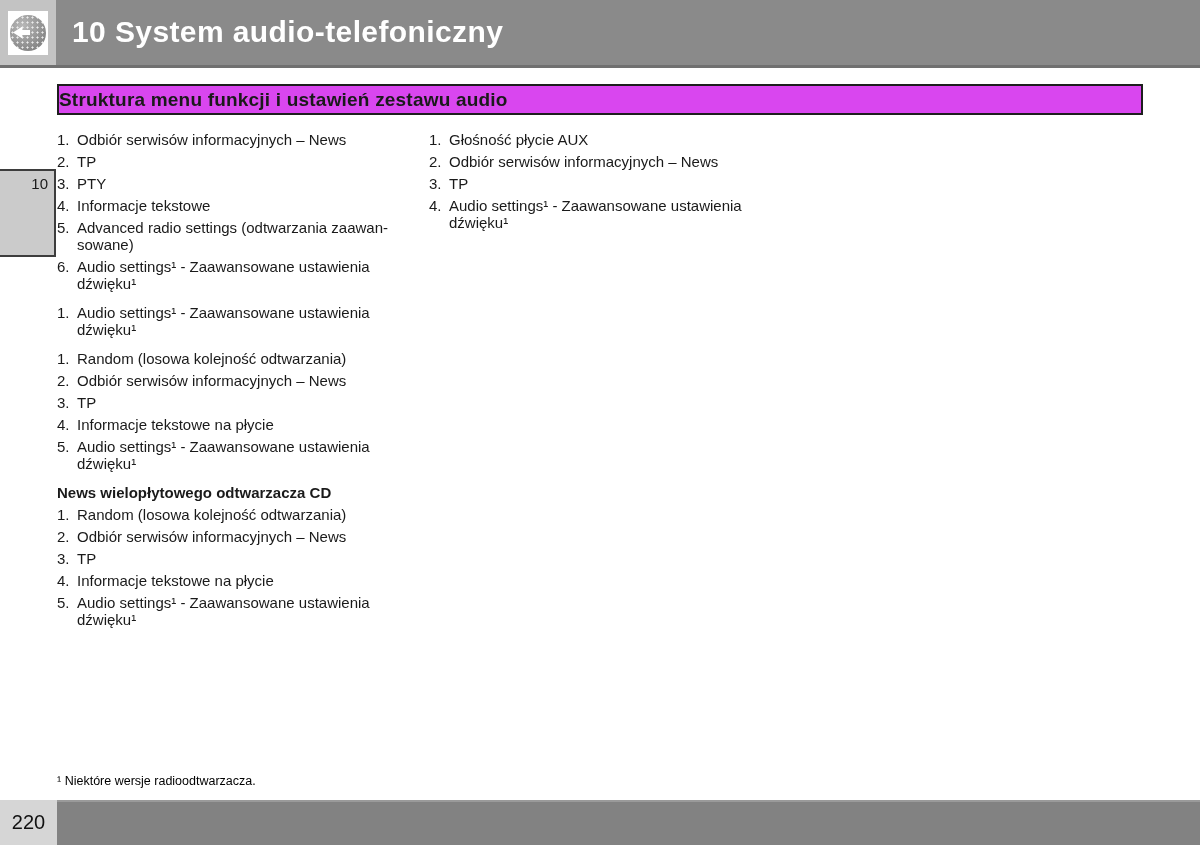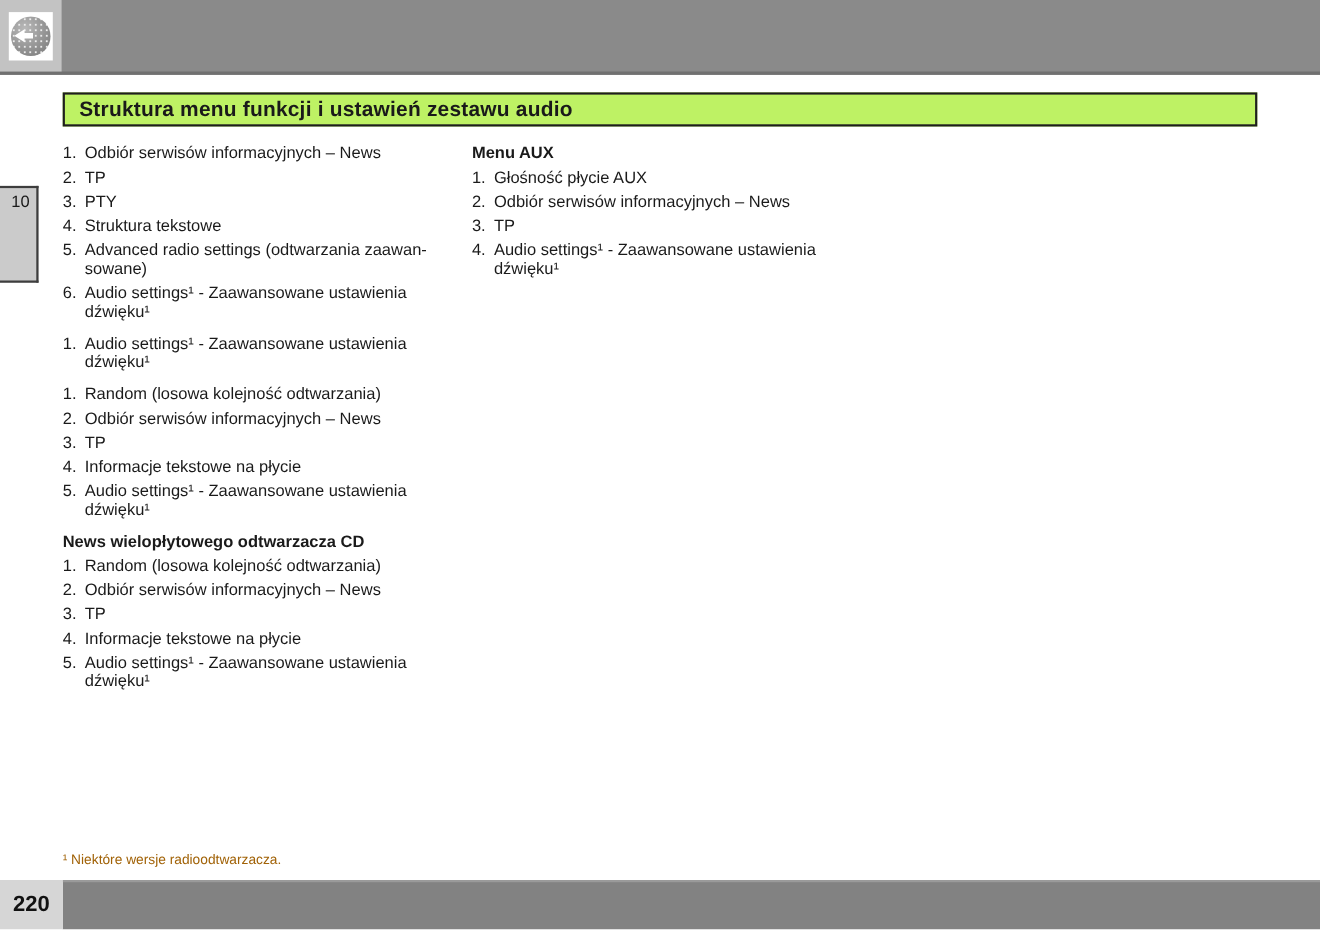--- a/index.html
+++ b/index.html
@@ -40,28 +40,28 @@
   }
   .chapter-title {
     position:absolute; left:72px; top:50%; transform:translateY(-54%);
     font-size:30px; font-weight:bold; color:#fff; letter-spacing:0.4px;
     white-space:nowrap;
   }
 
   
   .section-title-box {
     position:absolute; left:57px; top:84px; width:1086px; height:31px;
-    border:2px solid #1e1e1e; background:#bef264;
-    display:flex; align-items:center; padding-left:13px;
+    border:2px solid #1e1e1e; background:#d946ef;
+    display:flex; align-items:center; 
   }
   .section-title-box h2 { font-size:19px; font-weight:bold; letter-spacing:0.2px; white-space:nowrap; }
 
   
   .side-tab {
-    position:absolute; left:0; top:169px; width:35px; height:88px;
+    position:absolute; left:0; top:169px; width:56px; height:88px;
     background:var(--side-tab,#cbcbcb);
     border:2px solid #3d3d3d; border-left:none;
   }
   .side-tab span { position:absolute; top:4px; right:6px; font-size:15px; }
 
   
   .content { position:absolute; left:57px; top:131px; width:1086px; }
   .col { position:absolute; top:0; width:375px; }
   .col-left  { left:0; }
   .col-right { left:372px; }
@@ -69,66 +69,67 @@
   .menu-section + .menu-section { margin-top:12px; }
   .menu-heading { font-size:15px; font-weight:bold; line-height:17px; margin-bottom:5px; white-space:nowrap; }
   .menu-list { list-style:none; }
   .menu-list li {
     position:relative; padding-left:20px;
     font-size:15px; line-height:17px; margin-bottom:5px;
   }
   .menu-list li .num { position:absolute; left:0; top:0; }
 
   
-  .footnote { position:absolute; left:57px; top:774px; font-size:12.5px; color:#a16207; }
+  .footnote { position:absolute; left:57px; top:774px; font-size:12.5px; color:#000000; }
 
   
   .page-footer { position:absolute; left:0; bottom:0; width:1200px; height:45px; }
   .footer-bar {
     position:absolute; left:57px; top:0; width:1143px; height:45px;
     background:var(--footer-bar,#828282);
     border-top:2px solid #9a9a9a;
   }
   .page-number-box {
     position:absolute; left:0; top:0; width:57px; height:45px;
     background:var(--page-number-box,#d6d6d6);
     display:flex; align-items:center; justify-content:center;
-    font-size:20px; color:#111;font-weight:bold;
+    font-size:20px; color:#111;
   }
 </style>
 </head>
 <body>
 
 <div class="page">
 
   <header class="chapter-header">
     <div class="icon-tile">
       <div class="icon-inner">
         <div class="grille"></div>
         <div class="speaker"></div>
       </div>
     </div>
+    <h1 class="chapter-title">10 System audio-telefoniczny</h1>
   </header>
 
   <div class="section-title-box">
     <h2>Struktura menu funkcji i ustawień zestawu audio</h2>
   </div>
 
   <div class="side-tab">
     <span>10</span>
   </div>
 
   <main class="content">
     <div class="col col-left">
         <section class="menu-section">
           <ol class="menu-list">
             <li><span class="num">1.</span><span>Odbiór serwisów informacyjnych – News</span></li>
             <li><span class="num">2.</span><span>TP</span></li>
             <li><span class="num">3.</span><span>PTY</span></li>
-            <li><span class="num">4.</span><span>Struktura tekstowe</span></li>
+            <li><span class="num">4.</span><span>Informacje tekstowe</span></li>
             <li><span class="num">5.</span><span>Advanced radio settings (odtwarzania zaawan­sowane)</span></li>
             <li><span class="num">6.</span><span>Audio settings¹ - Zaawansowane ustawienia dźwięku¹</span></li>
           </ol>
         </section>
         <section class="menu-section">
           <ol class="menu-list">
             <li><span class="num">1.</span><span>Audio settings¹ - Zaawansowane ustawienia dźwięku¹</span></li>
           </ol>
         </section>
         <section class="menu-section">
@@ -146,21 +147,20 @@
             <li><span class="num">1.</span><span>Random (losowa kolejność odtwarzania)</span></li>
             <li><span class="num">2.</span><span>Odbiór serwisów informacyjnych – News</span></li>
             <li><span class="num">3.</span><span>TP</span></li>
             <li><span class="num">4.</span><span>Informacje tekstowe na płycie</span></li>
             <li><span class="num">5.</span><span>Audio settings¹ - Zaawansowane ustawienia dźwięku¹</span></li>
           </ol>
         </section>
       </div>
     <div class="col col-right">
         <section class="menu-section">
-          <h3 class="menu-heading">Menu AUX</h3>
           <ol class="menu-list">
             <li><span class="num">1.</span><span>Głośność płycie AUX</span></li>
             <li><span class="num">2.</span><span>Odbiór serwisów informacyjnych – News</span></li>
             <li><span class="num">3.</span><span>TP</span></li>
             <li><span class="num">4.</span><span>Audio settings¹ - Zaawansowane ustawienia dźwięku¹</span></li>
           </ol>
         </section>
       </div>
   </main>
 

